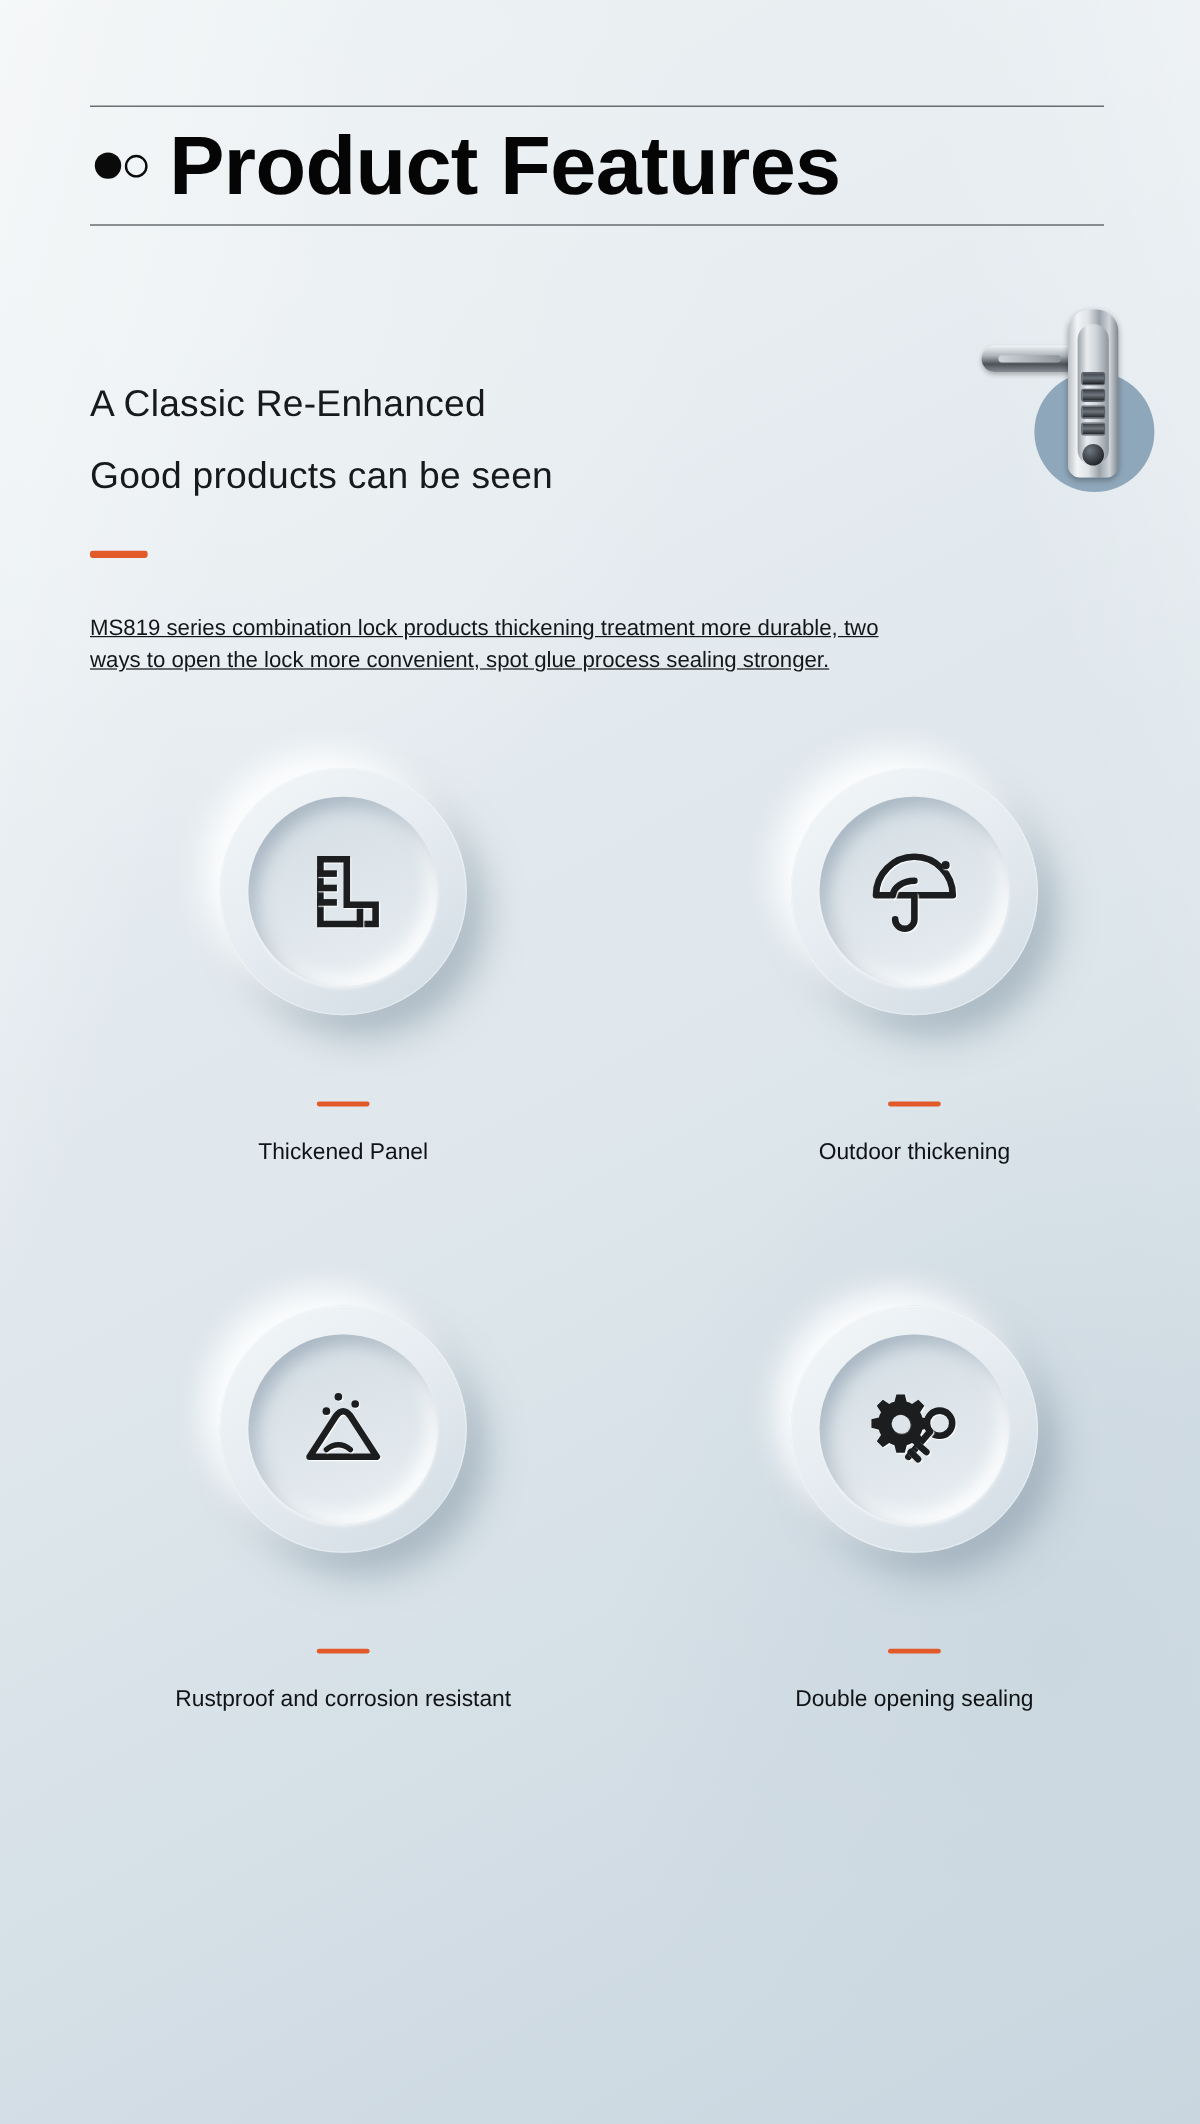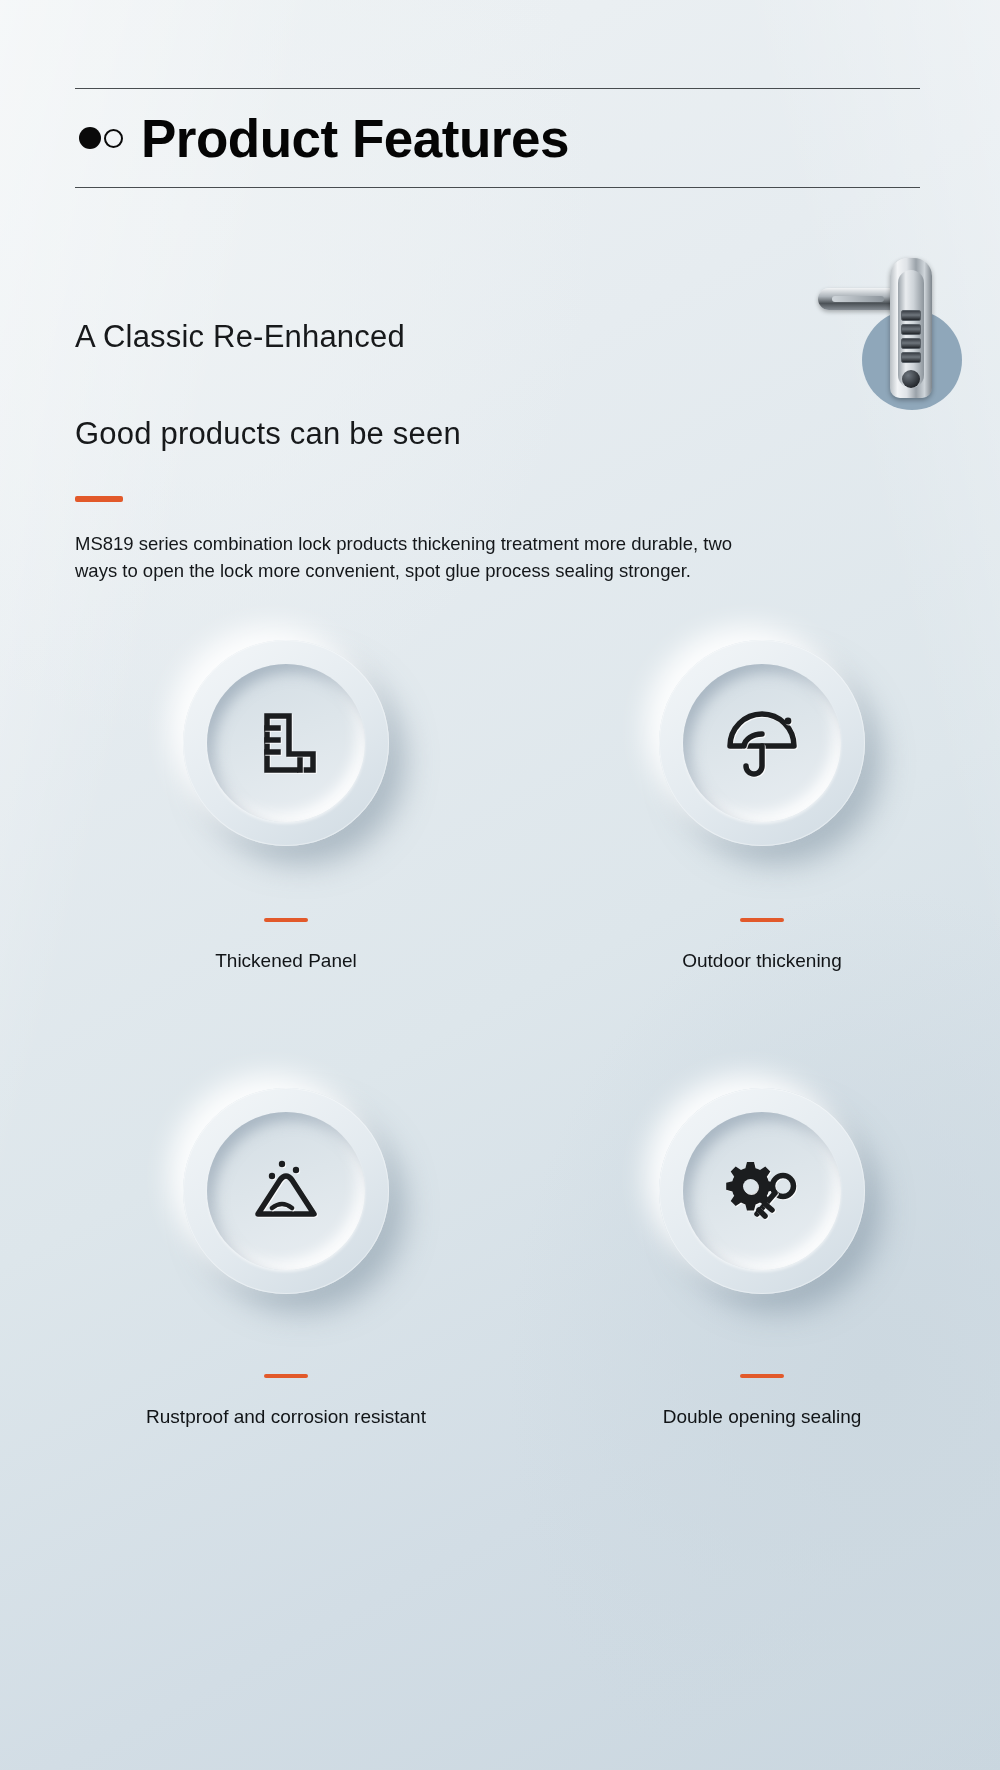--- a/index.html
+++ b/index.html
@@ -33,37 +33,37 @@
   }
   .dots { display:flex; align-items:center; gap:3px; }
   .dot-filled {
     width:22px; height:22px; border-radius:50%; background:#0a0a0a;
   }
   .dot-outline {
     width:19px; height:19px; border-radius:50%;
     border:2.5px solid #0a0a0a; background:transparent;
   }
   .page-title {
-    font-size:53px; font-weight:bold; letter-spacing:-0.5px;
+    font-size:69px; font-weight:bold; letter-spacing:-0.5px;
     color:#050505; line-height:1;
   }
 
   
   .intro { position:absolute; left:75px; top:300px; width:700px; }
   .intro-line {
     font-size:31px; color:#17191b; letter-spacing:.2px;margin-top:19px;
   }
-  .intro-line.second { margin-top:61px; }
+  .intro-line.second { margin-top:24px; }
   .accent-bar {
     width:48px; height:6px; background:#e2592a; border-radius:2px;
     margin-top:44px;
   }
   .intro-body {
-    margin-top:28px;
-    font-size:18.5px; line-height:1.47; color:#14171a; max-width:705px;
+    margin-top:44px;
+    font-size:18.5px; line-height:1.47; color:#14171a; max-width:705px;text-decoration:underline;
   }
 
   
   .product-shot {
     position:absolute; right:0px; top:258px; width:190px; height:160px;
   }
   .shot-circle {
     position:absolute; left:52px; top:52px;
     width:100px; height:100px; border-radius:50%;
     background:#8fa7ba;

